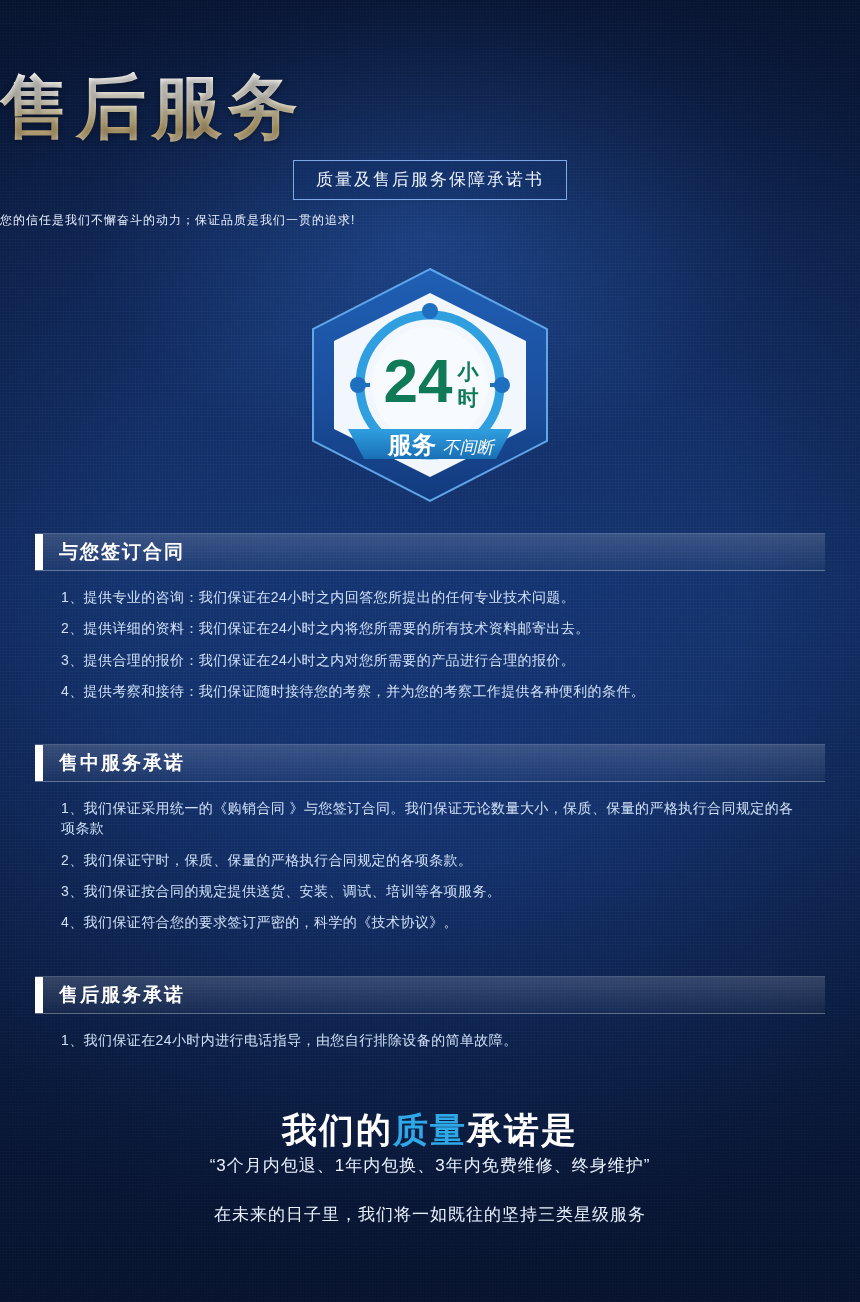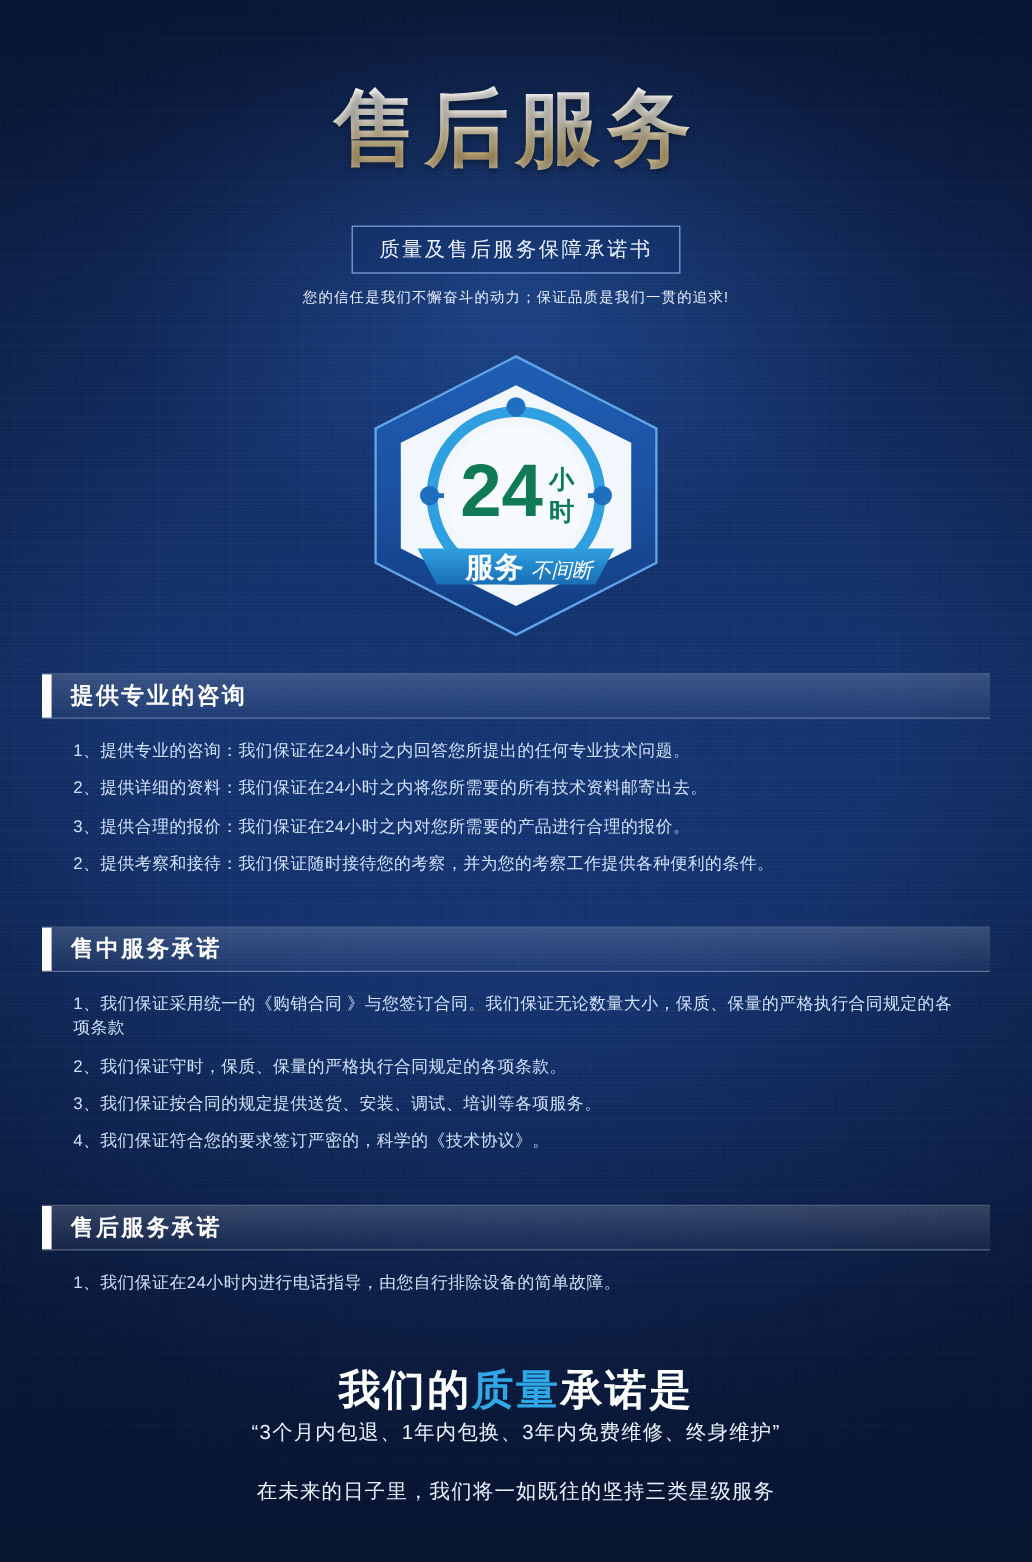--- a/index.html
+++ b/index.html
@@ -40,21 +40,21 @@
     pointer-events: none;
   }
   .content {
     position: relative;
     z-index: 3;
   }
 
   
   .hero {
     padding-top: 72px;
-    text-align: center;
+    text-align: left;
   }
   .hero-title {
     font-size: 70px;
     line-height: 1;
     font-weight: bold;
     letter-spacing: 6px;
     background: linear-gradient(180deg, #ffffff 0%, #f6f1e2 38%, #e9d9ae 58%, #cdb27a 78%, #e8dcc0 100%);
     -webkit-background-clip: text;
     background-clip: text;
     color: transparent;
@@ -67,21 +67,20 @@
     display: flex;
     justify-content: center;
   }
   .hero-sub {
     border: 1px solid #7fa8e6;
     color: #eaf2ff;
     font-size: 17px;
     letter-spacing: 2px;
     padding: 7px 22px 8px 22px;
     background: rgba(18,48,108,0.35);
-    margin-top: 28px;
   }
   .hero-slogan {
     margin-top: 12px;
     color: #e8f0ff;
     font-size: 12px;
     letter-spacing: 1px;
   }
 
   
   .badge-wrap {
@@ -210,27 +209,27 @@
           <text x="168" y="190" text-anchor="middle" font-family="Liberation Sans, sans-serif" font-size="17" font-style="italic" fill="#ffffff">不间断</text>
         </svg>
       </div>
     </div>
 
     <div class="gap-1"></div>
 
     <div class="section">
       <div class="sec-bar">
         <div class="accent"></div>
-        <div class="sec-title">提供专业的咨询</div>
+        <div class="sec-title">与您签订合同</div>
       </div>
       <div class="sec-items">
         <div class="sec-item">1、提供专业的咨询：我们保证在24小时之内回答您所提出的任何专业技术问题。</div>
         <div class="sec-item">2、提供详细的资料：我们保证在24小时之内将您所需要的所有技术资料邮寄出去。</div>
         <div class="sec-item">3、提供合理的报价：我们保证在24小时之内对您所需要的产品进行合理的报价。</div>
-        <div class="sec-item">2、提供考察和接待：我们保证随时接待您的考察，并为您的考察工作提供各种便利的条件。</div>
+        <div class="sec-item">4、提供考察和接待：我们保证随时接待您的考察，并为您的考察工作提供各种便利的条件。</div>
       </div>
     </div>
 
     <div class="gap-1"></div>
 
     <div class="section">
       <div class="sec-bar">
         <div class="accent"></div>
         <div class="sec-title">售中服务承诺</div>
       </div>

